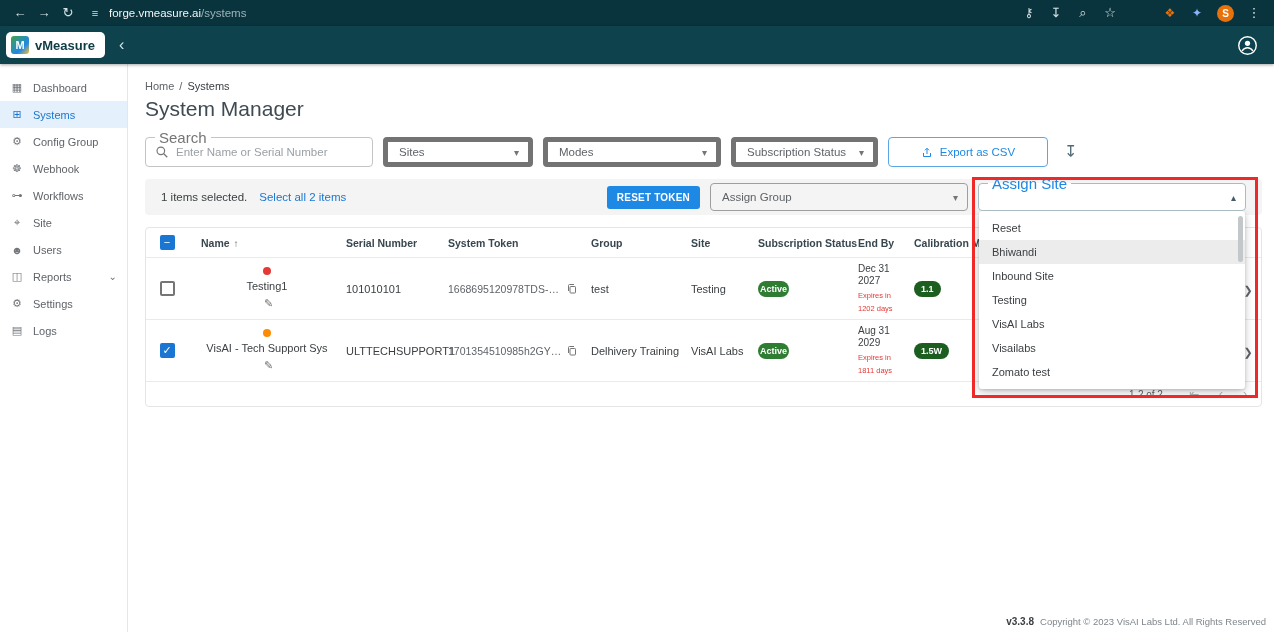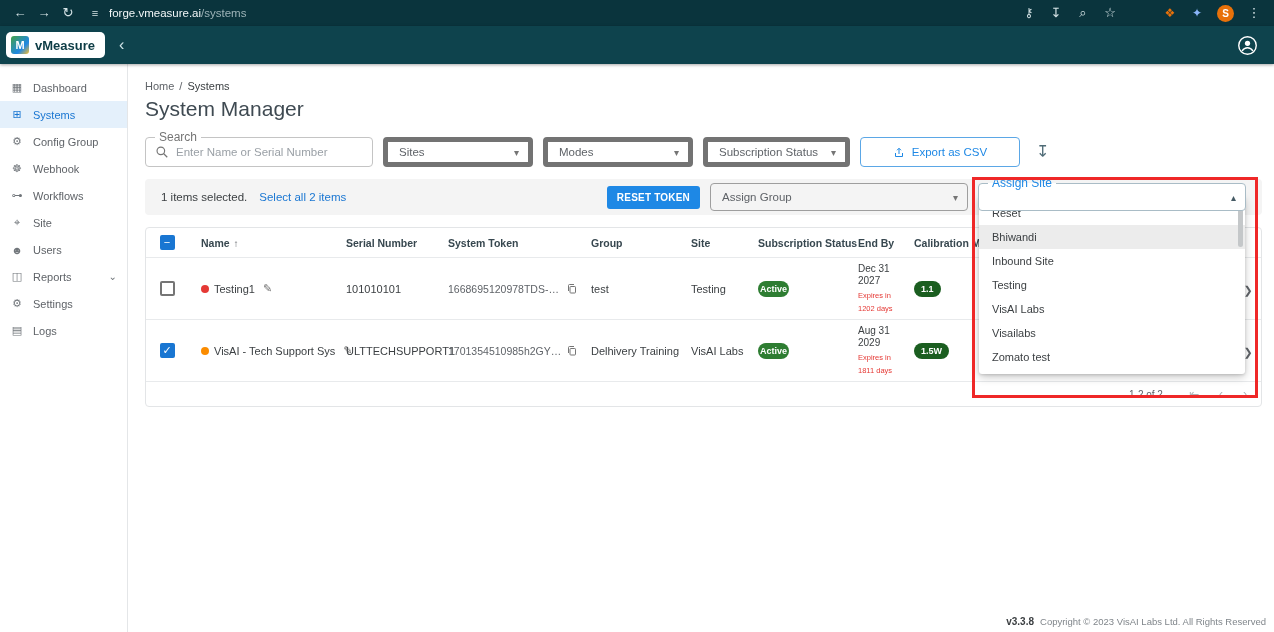--- a/index.html
+++ b/index.html
@@ -38,42 +38,42 @@
 
   .main{flex:1;position:relative;padding:16px 12px 0 17px;background:#fff;}
 
   .breadcrumb{font-size:11px;color:#5f6368;display:flex;gap:5px;}
   .crumb-current{color:#3c4043;}
   .page-title{font-size:21px;color:#3f4a52;margin-top:5px;font-weight:400;}
 
   
   .filters{display:flex;align-items:center;gap:10px;margin-top:16px;}
   .search-box{position:relative;width:228px;height:30px;border:1px solid #c4c4c4;border-radius:4px;display:flex;align-items:center;gap:7px;padding:0 9px;}
-  .float-label{position:absolute;top:-6px;left:9px;background:#fff;padding:0 4px;font-size:12px;color:#757575;line-height:11px;}
+  .float-label{position:absolute;top:-6px;left:9px;background:#fff;padding:0 4px;font-size:15px;color:#757575;line-height:11px;}
   .search-input{border:none;outline:none;flex:1;font-size:11.5px;color:#424242;font-family:inherit;background:transparent;min-width:0;}
   .search-input::placeholder{color:#9aa0a6;}
   .select-box{height:30px;border:5px solid #737373;border-radius:4px;display:flex;align-items:center;justify-content:space-between;padding:0 9px 0 11px;font-size:11.5px;color:#5f6368;cursor:pointer;background:#fff;}
-  .w-sites{width:150px;}.w-modes{width:150px;}.w-sub{width:147px;}
+  .w-sites{width:150px;}.w-modes{width:178px;}.w-sub{width:147px;}
   .caret{font-size:10px;color:#757575;}
   .export-btn{height:30px;width:160px;border:1px solid #5ba7e6;border-radius:4px;background:#fff;color:#1e88e5;font-size:11.5px;display:flex;align-items:center;justify-content:center;gap:7px;cursor:pointer;font-family:inherit;}
   .tbl-export{font-size:16px;color:#4f6b76;margin-left:6px;cursor:pointer;line-height:1;}
 
   
   .selection-bar{margin-top:12px;height:36px;background:#f4f4f4;border-radius:4px;display:flex;align-items:center;padding:0 16px;gap:12px;}
   .sel-text{font-size:11.5px;color:#3c4043;}
   .sel-all{font-size:11.5px;color:#1976d2;cursor:pointer;}
   .bar-right{margin-left:auto;display:flex;align-items:center;gap:10px;}
   .reset-btn{color:#fff;border:none;border-radius:3px;font-size:10px;font-weight:700;padding:6px 10px;letter-spacing:.2px;cursor:pointer;font-family:inherit;text-align:center;}
   .assign-group{width:258px;height:28px;border:1px solid #9e9e9e;border-radius:4px;display:flex;align-items:center;justify-content:space-between;padding:0 9px 0 11px;font-size:11.5px;color:#5f6368;cursor:pointer;background:transparent;}
   .assign-site{position:relative;width:268px;height:28px;background:#fff;border:1px solid #a9bcc6;border-radius:4px;display:flex;align-items:center;justify-content:flex-end;padding:0 9px;cursor:pointer;z-index:31;}
   .assign-site .float-label{color:#1e88e5;background:linear-gradient(180deg,#f4f4f4 45%,#ffffff 45%);}
   .assign-site .caret{color:#455a64;}
 
   
-  .dropdown{position:absolute;left:979px;top:196px;width:266px;background:#fff;border-radius:3px;box-shadow:0 3px 10px rgba(0,0,0,.22),0 1px 3px rgba(0,0,0,.14);z-index:30;padding:5px 0;}
+  .dropdown{position:absolute;left:979px;top:211px;width:266px;background:#fff;border-radius:3px;box-shadow:0 3px 10px rgba(0,0,0,.22),0 1px 3px rgba(0,0,0,.14);z-index:30;padding:5px 0;}
   .dd-item{height:24px;display:flex;align-items:center;padding:0 13px;font-size:11px;color:#3c4043;cursor:pointer;}
   .dd-item.hovered{background:#ececec;}
   .dd-scroll{position:absolute;top:5px;right:2px;width:5px;height:46px;background:#c4c7c9;border-radius:3px;cursor:pointer;}
   .annotation{position:absolute;left:972px;top:177px;width:286px;height:221px;border:3px solid #ef2828;z-index:40;pointer-events:none;}
 
   
   .table-wrap{margin-top:12px;border:1px solid #e3e5e7;border-radius:4px;}
   .t-row{display:flex;align-items:center;border-bottom:1px solid #e8eaec;}
   .t-head{height:30px;}
   .t-body{height:62px;}
@@ -84,21 +84,21 @@
   .c-name{width:145px;}
   .c-serial{width:102px;}
   .c-token{width:143px;display:flex;align-items:center;gap:4px;overflow:hidden;}
   .c-group{width:100px;}
   .c-site{width:67px;}
   .c-sub{width:100px;}
   .c-end{width:56px;white-space:normal;}
   .c-cal{width:92px;}
   .c-arrow{margin-left:auto;width:26px;text-align:center;flex:none;}
   .sort{font-size:10px;color:#5f6368;margin-left:4px;}
-  .name-cell{display:flex;align-items:center;gap:5px;white-space:nowrap;}
+  .name-cell{display:flex;align-items:center;gap:5px;white-space:nowrap;flex-direction:column;}
   .dot{width:8px;height:8px;border-radius:50%;flex:none;}
   .pencil{font-size:11px;color:#757575;cursor:pointer;flex:none;margin-left:3px;}
   .token-text{font-size:10.5px;color:#5f6368;overflow:hidden;text-overflow:ellipsis;flex:0 1 auto;}
   .copy-ic{flex:none;cursor:pointer;display:flex;}
   .pill{display:inline-block;color:#fff;font-size:9px;font-weight:700;padding:3px 2px;border-radius:10px;}
   .cal{padding:3px 7px;}
   .end-date{font-size:10px;color:#3c4043;line-height:12px;}
   .expires{font-size:7.5px;color:#e53935;line-height:13px;margin-top:2px;}
   .row-arrow{font-size:11px;color:#5f6368;cursor:pointer;}
   .cb{width:15px;height:15px;border:2px solid #757575;border-radius:2px;display:flex;align-items:center;justify-content:center;cursor:pointer;font-size:11px;line-height:1;color:#fff;background:#fff;}

